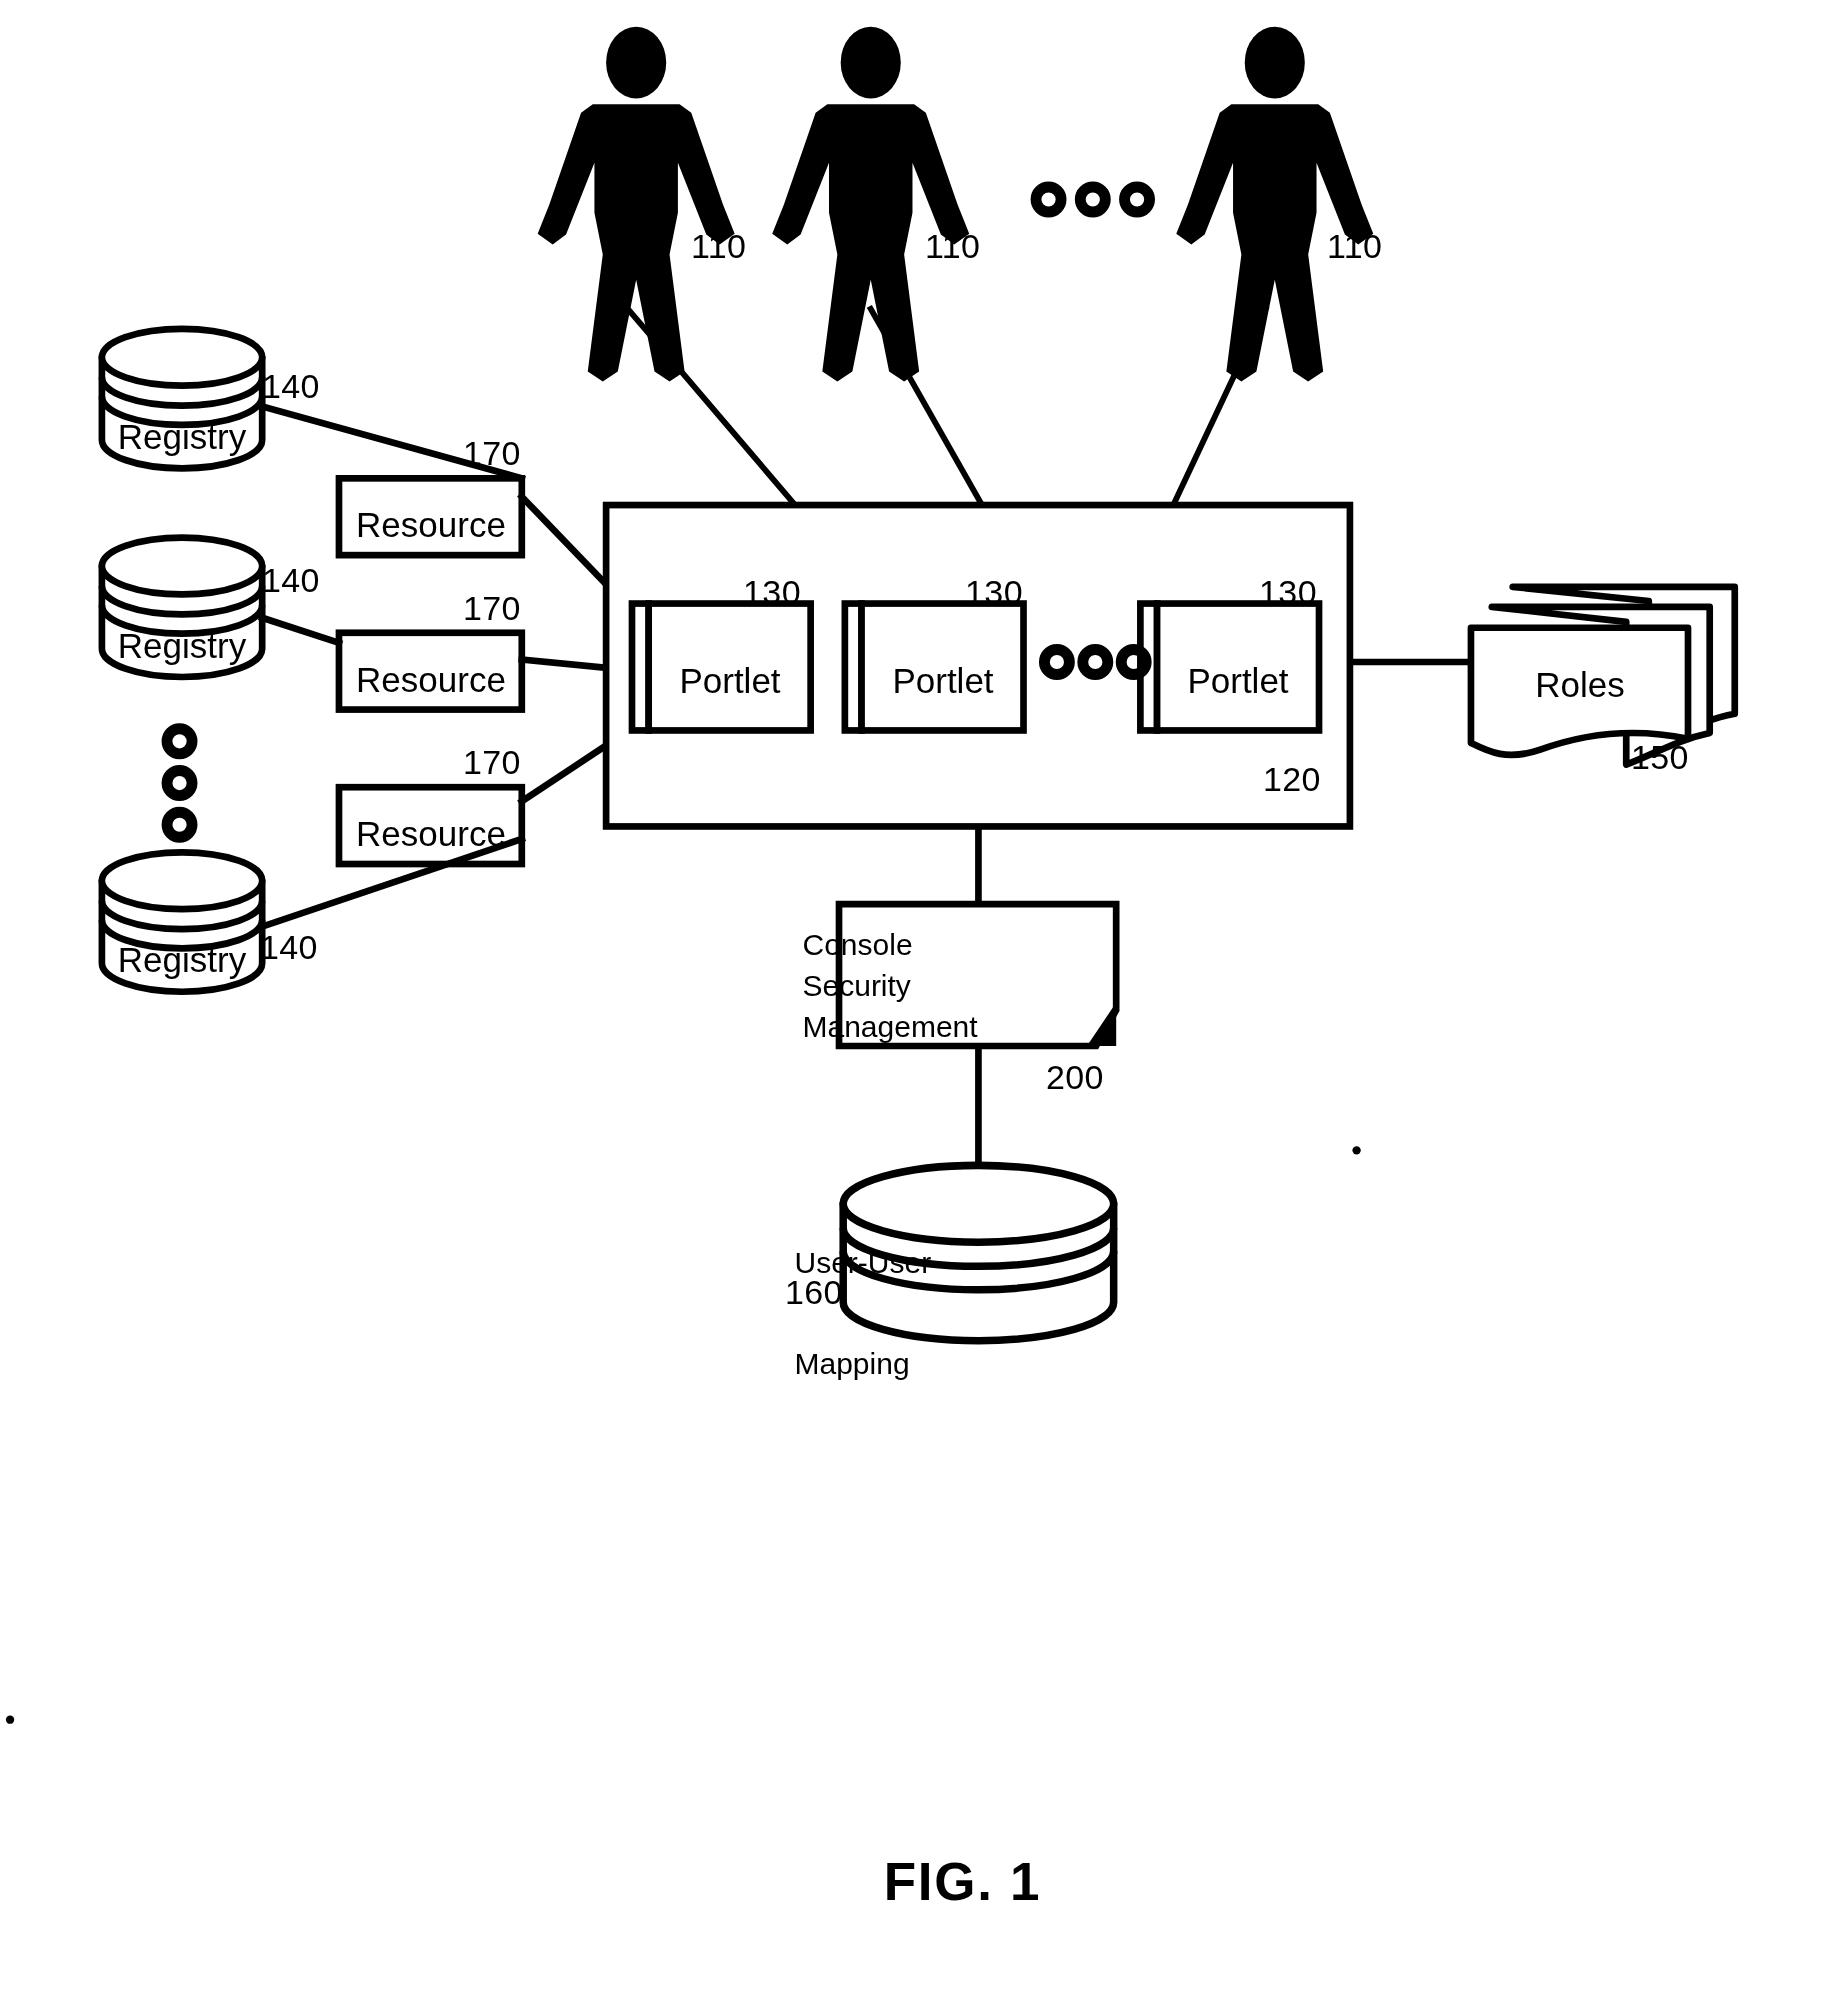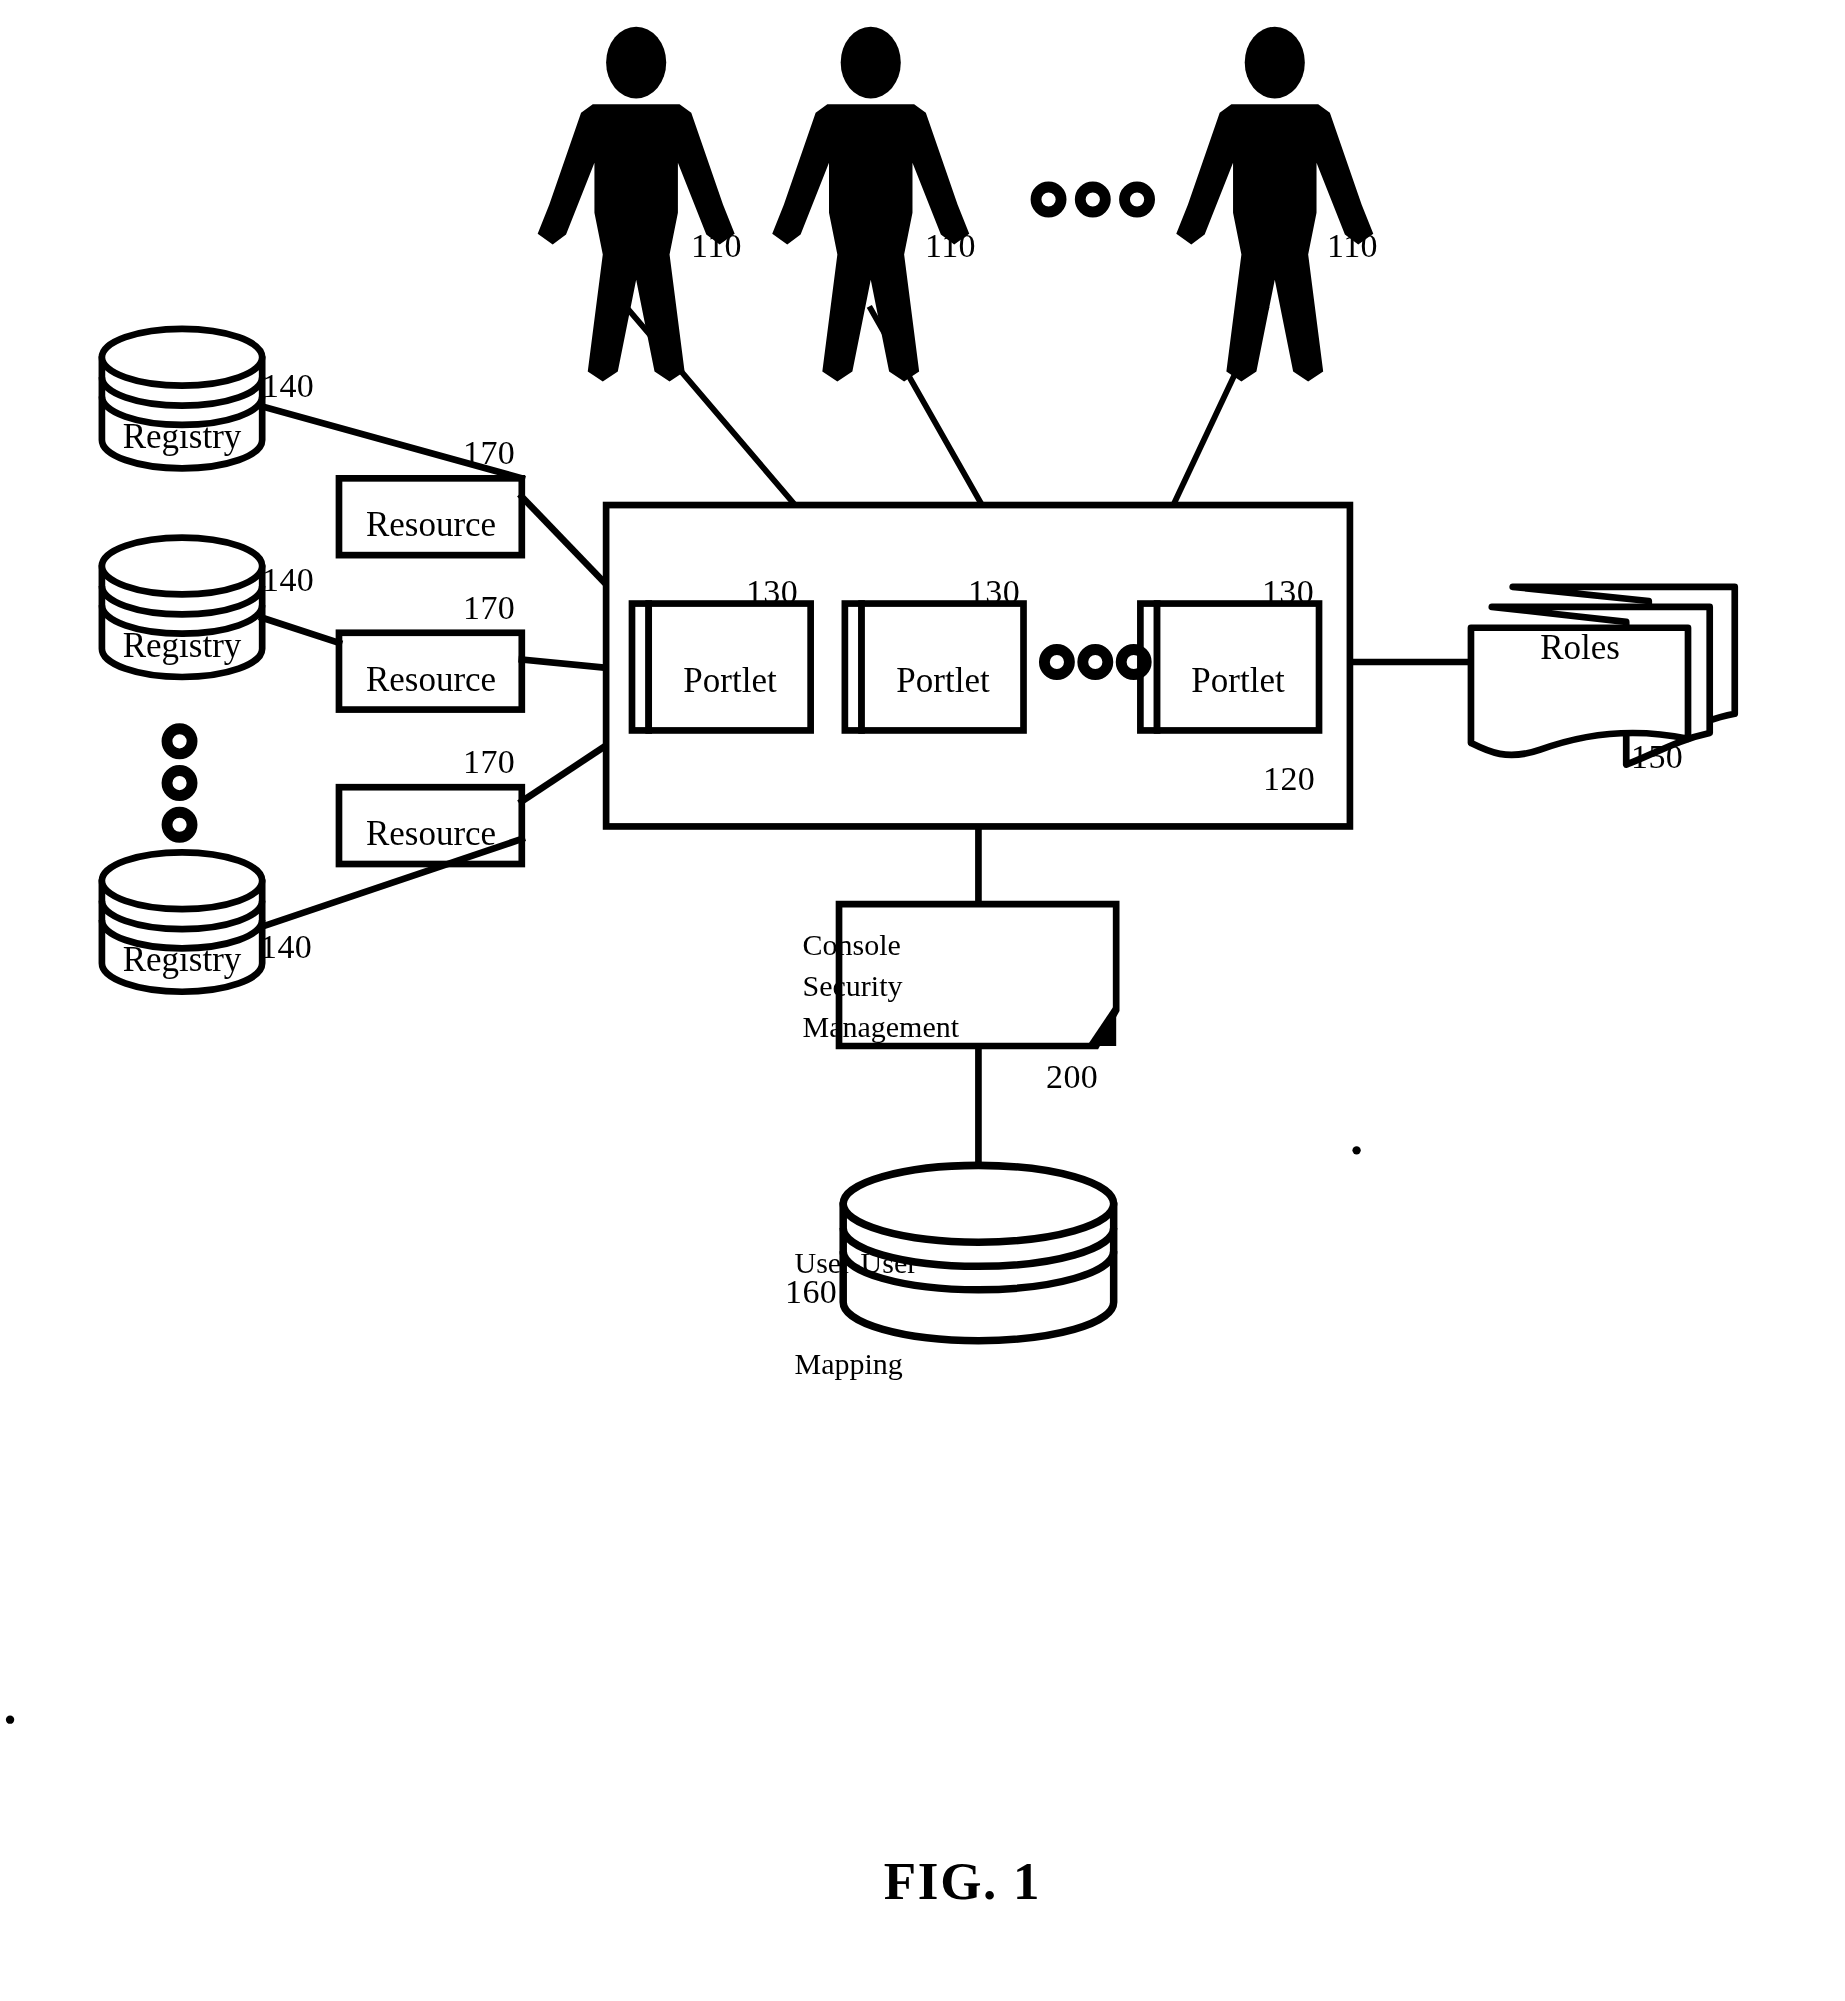--- a/index.html
+++ b/index.html
@@ -20,21 +20,21 @@
   }
   #svg-root {
     position: absolute;
     left: 0;
     top: 0;
     width: 1845px;
     height: 2001px;
   }
   .lbl {
     position: absolute;
-    font-family: Liberation Serif, serif;
+    font-family: Liberation Sans, sans-serif;
     color: #000;
     white-space: pre;
     line-height: 1.12;
   }
   .ref {
     font-size: 34px;
     letter-spacing: 0.4px;
   }
   .node-text {
     font-size: 35px;
@@ -247,21 +247,21 @@
   <div class="lbl node-text ctr" style="left:730px; top:649px; width:184px;">Portlet</div>
   <div class="lbl node-text ctr" style="left:943px; top:649px; width:184px;">Portlet</div>
   <div class="lbl node-text ctr" style="left:1238px; top:649px; width:184px;">Portlet</div>
 
   <div class="lbl ref ctr" style="left:772px; top:561px; width:100px; text-align:center;">130</div>
   <div class="lbl ref ctr" style="left:994px; top:561px; width:100px; text-align:center;">130</div>
   <div class="lbl ref ctr" style="left:1288px; top:561px; width:100px; text-align:center;">130</div>
 
   <div class="lbl ref" style="left:1263px; top:760px;">120</div>
 
-  <div class="lbl node-text ctr" style="left:1580px; top:616px; width:217px;">Roles</div>
+  <div class="lbl node-text ctr" style="left:1580px; top:653px; width:217px;">Roles</div>
   <div class="lbl ref" style="left:1631px; top:738px;">150</div>
 
   <div class="lbl node-text-sm ctr" style="left:978px; top:916px; width:351px;">Console</div>
   <div class="lbl node-text-sm ctr" style="left:978px; top:957px; width:351px;">Security</div>
   <div class="lbl node-text-sm ctr" style="left:978px; top:998px; width:351px;">Management</div>
   <div class="lbl ref" style="left:1046px; top:1058px;">200</div>
 
   <div class="lbl node-text-sm ctr" style="left:978px; top:1234px; width:367px;">User-User</div>
   <div class="lbl node-text-sm ctr" style="left:978px; top:1335px; width:367px;">Mapping</div>
   <div class="lbl ref" style="left:785px; top:1273px;">160</div>

